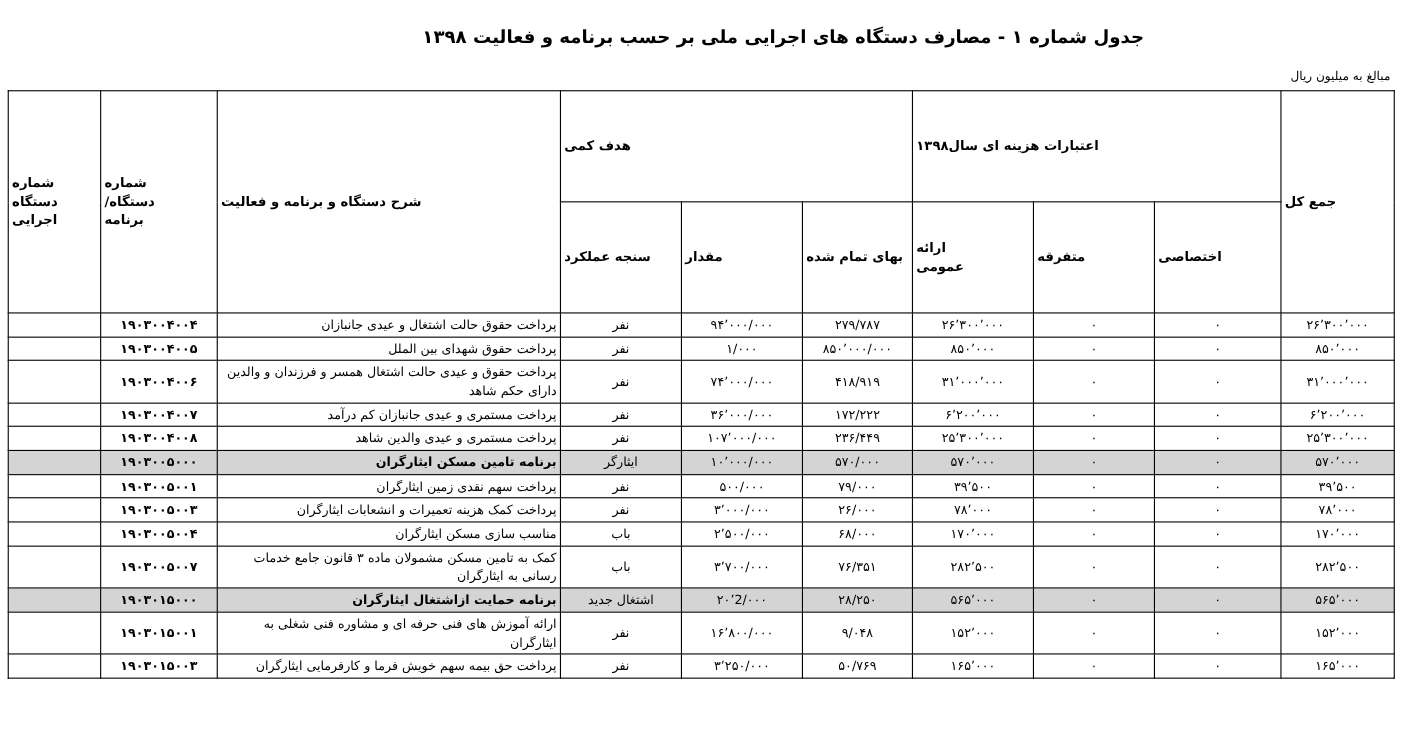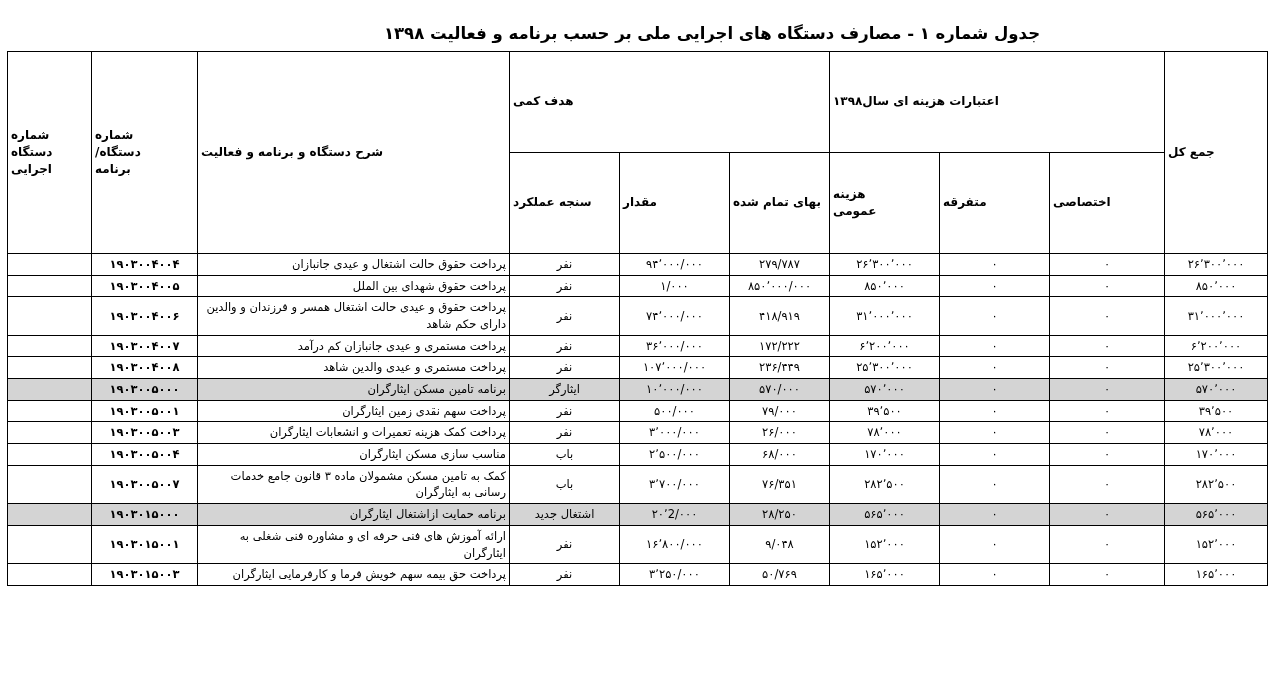--- a/index.html
+++ b/index.html
@@ -76,21 +76,21 @@
     white-space: nowrap;
     font-weight: bold;
   }
   td.blank {
     text-align: center;
   }
   tr.shaded td {
     background: #d4d4d4;
   }
   tr.shaded td.desc {
-    font-weight: normal;
+    font-weight: bold;
   }
   
   col.c-jam    { width: 103px; }
   col.c-ekhte  { width: 115px; }
   col.c-motaf  { width: 110px; }
   col.c-omumi  { width: 110px; }
   col.c-baha   { width: 100px; }
   col.c-meghdar{ width: 110px; }
   col.c-sanje  { width: 110px; }
   col.c-sharh  { width: 312px; }
@@ -98,20 +98,21 @@
   col.c-dastgah{ width: 84px; }
   .hdr-two-line { line-height: 1.7; }
 </style>
 </head>
 <body>
 
 <div class="page">
 
   <div class="doc-title">جدول شماره ۱ -  مصارف دستگاه های اجرایی ملی بر حسب برنامه و فعالیت ۱۳۹۸</div>
 
+  <div class="units-note">مبالغ به میلیون ریال</div>
 
   <table class="main">
     <colgroup>
       <col class="c-jam">
       <col class="c-ekhte">
       <col class="c-motaf">
       <col class="c-omumi">
       <col class="c-baha">
       <col class="c-meghdar">
       <col class="c-sanje">
@@ -133,21 +134,21 @@
         <th rowspan="2" class="hdr-two-line">
           <div>شماره</div>
           <div>دستگاه</div>
           <div>اجرایی</div>
         </th>
       </tr>
       <tr>
         <th>اختصاصی</th>
         <th>متفرقه</th>
         <th>
-          <div>هزینه</div>
+          <div>ارائه</div>
           <div>عمومی</div>
         </th>
         <th>بهای تمام شده</th>
         <th>مقدار</th>
         <th>سنجه عملکرد</th>
       </tr>
     </thead>
     <tbody id="tbody">
         <tr>
           <td class="num">۲۶٬۳۰۰٬۰۰۰</td>

